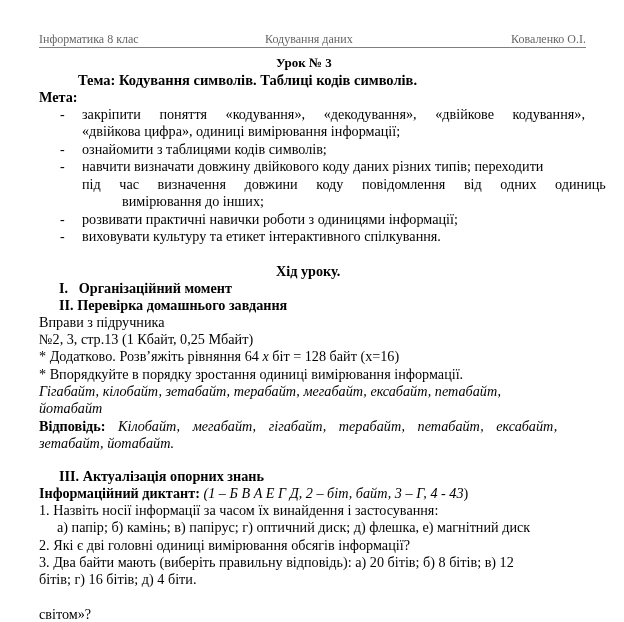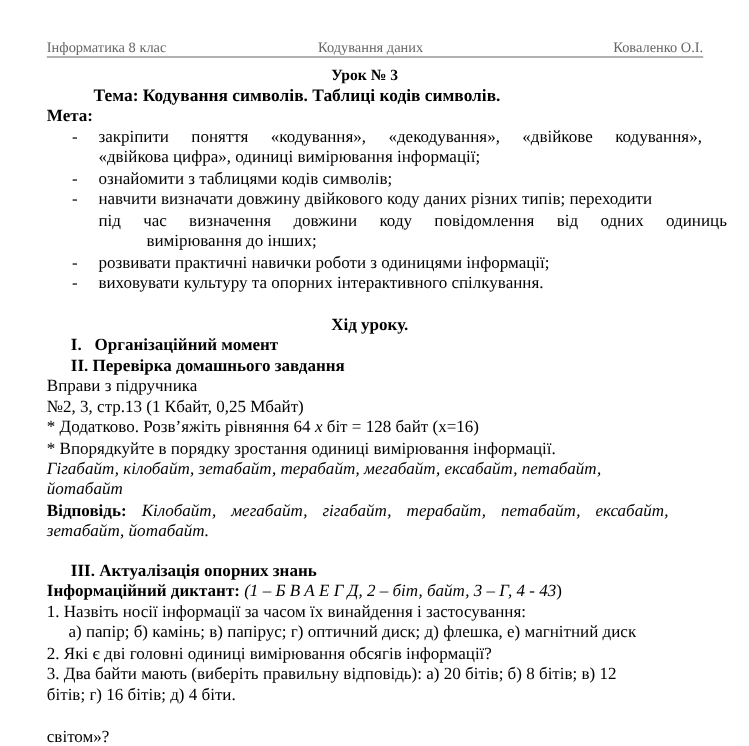--- a/index.html
+++ b/index.html
@@ -57,21 +57,21 @@
 
     <span class="dash" style="top:158px;">-</span>
     <div class="ln" style="left:82px;top:158px;width:503px;">навчити визначати довжину двійкового коду даних різних типів; переходити</div>
     <div class="ln" style="left:82px;top:176px;width:503px;word-spacing:15px;">під час визначення довжини коду повідомлення від одних одиниць</div>
     <div class="ln" style="left:82px;top:193px;margin-left:40px;">вимірювання до інших;</div>
 
     <span class="dash" style="top:211px;">-</span>
     <div class="ln" style="left:82px;top:211px;">розвивати практичні навички роботи з одиницями інформації;</div>
 
     <span class="dash" style="top:228px;">-</span>
-    <div class="ln" style="left:82px;top:228px;">виховувати культуру та опорних інтерактивного спілкування.</div>
+    <div class="ln" style="left:82px;top:228px;">виховувати культуру та етикет інтерактивного спілкування.</div>
   </div>
 
   <div class="ln b" style="left:276px;top:263px;">Хід уроку.</div>
 
   <div class="ln b" style="left:59px;top:280px;">
     <span>I.</span>&nbsp;&nbsp;
     <span>Організаційний момент</span>
   </div>
   <div class="ln b" style="left:59px;top:297px;">
     <span>II.</span>

